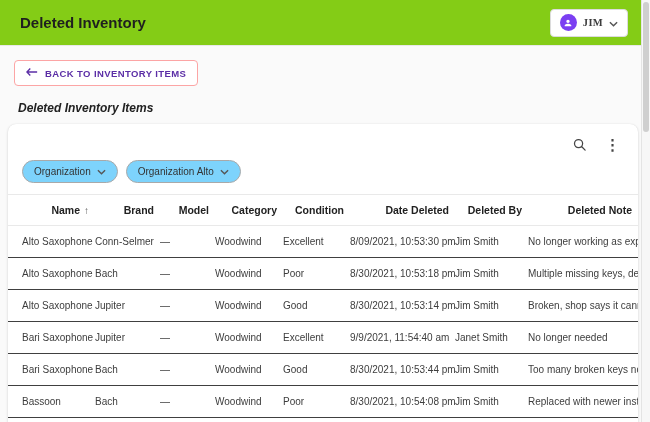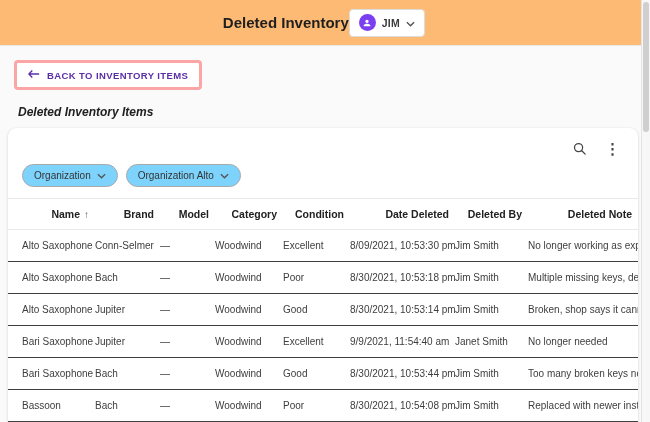--- a/index.html
+++ b/index.html
@@ -6,43 +6,43 @@
   html, body { margin: 0; padding: 0; }
   body {
     width: 650px; height: 422px; overflow: hidden;
     background: #fafafa;
     font-family: "Liberation Sans", sans-serif;
     position: relative;
   }
 
   
   .app-header {
-    background: #fdba74; height: 46px;
-    display: flex; align-items: center; justify-content: center;
+    background: #84cc16; height: 46px;
+    display: flex; align-items: center; justify-content: space-between;
     padding: 0 22px 0 20px;
     border-bottom: 1px solid #e8e8e8;
   }
   .page-title { margin: 0; font-size: 15px; font-weight: 700; color: #1f1f1f; }
   .user-btn {
     display: inline-flex; align-items: center; gap: 6px;
     background: #fff; border: 1px solid #dcdcdc; border-radius: 4px;
     height: 28px; padding: 0 9px; cursor: pointer;
     font-family: inherit;
   }
   .avatar {
     width: 17px; height: 17px; border-radius: 50%;
     background: #7b3ff2; display: inline-flex; align-items: center; justify-content: center;
   }
-  .user-name { font-size: 10.5px; font-weight: 700; color: #3c3c3c; letter-spacing: .3px; }
+  .user-name { font-size: 10.5px; font-weight: 700; color: #3c3c3c; letter-spacing: .3px; font-family: Liberation Serif, serif; }
 
   
   .back-btn {
     margin: 14px 0 0 14px;
     display: inline-flex; align-items: center; gap: 7px;
-    background: #fff; border: 3px solid #fca5a5; border-radius: 4px;
+    background: #fff; border: 1px solid #fca5a5; border-radius: 4px;
     padding: 6px 11px; cursor: pointer;
     font-family: inherit; font-size: 9.5px; font-weight: 700;
     letter-spacing: .4px; color: #5b2ea6;
   }
 
   
   .section-title { margin: 15px 0 9px 18px; font-size: 12px; font-weight: 700; color: #212121; font-style: italic; }
 
   
   .card {

